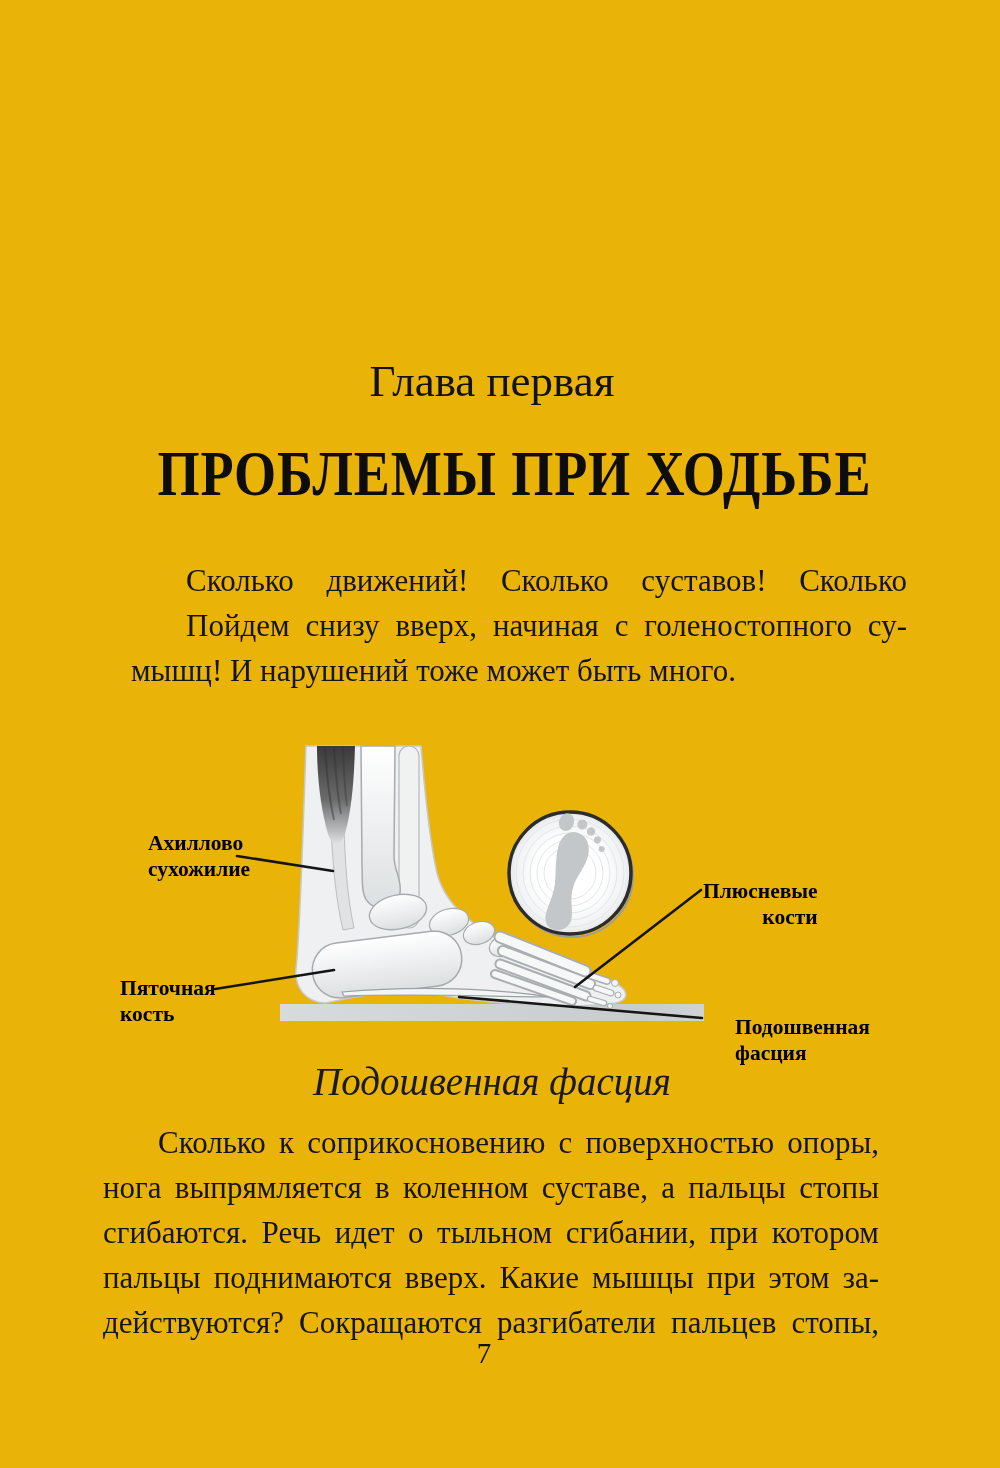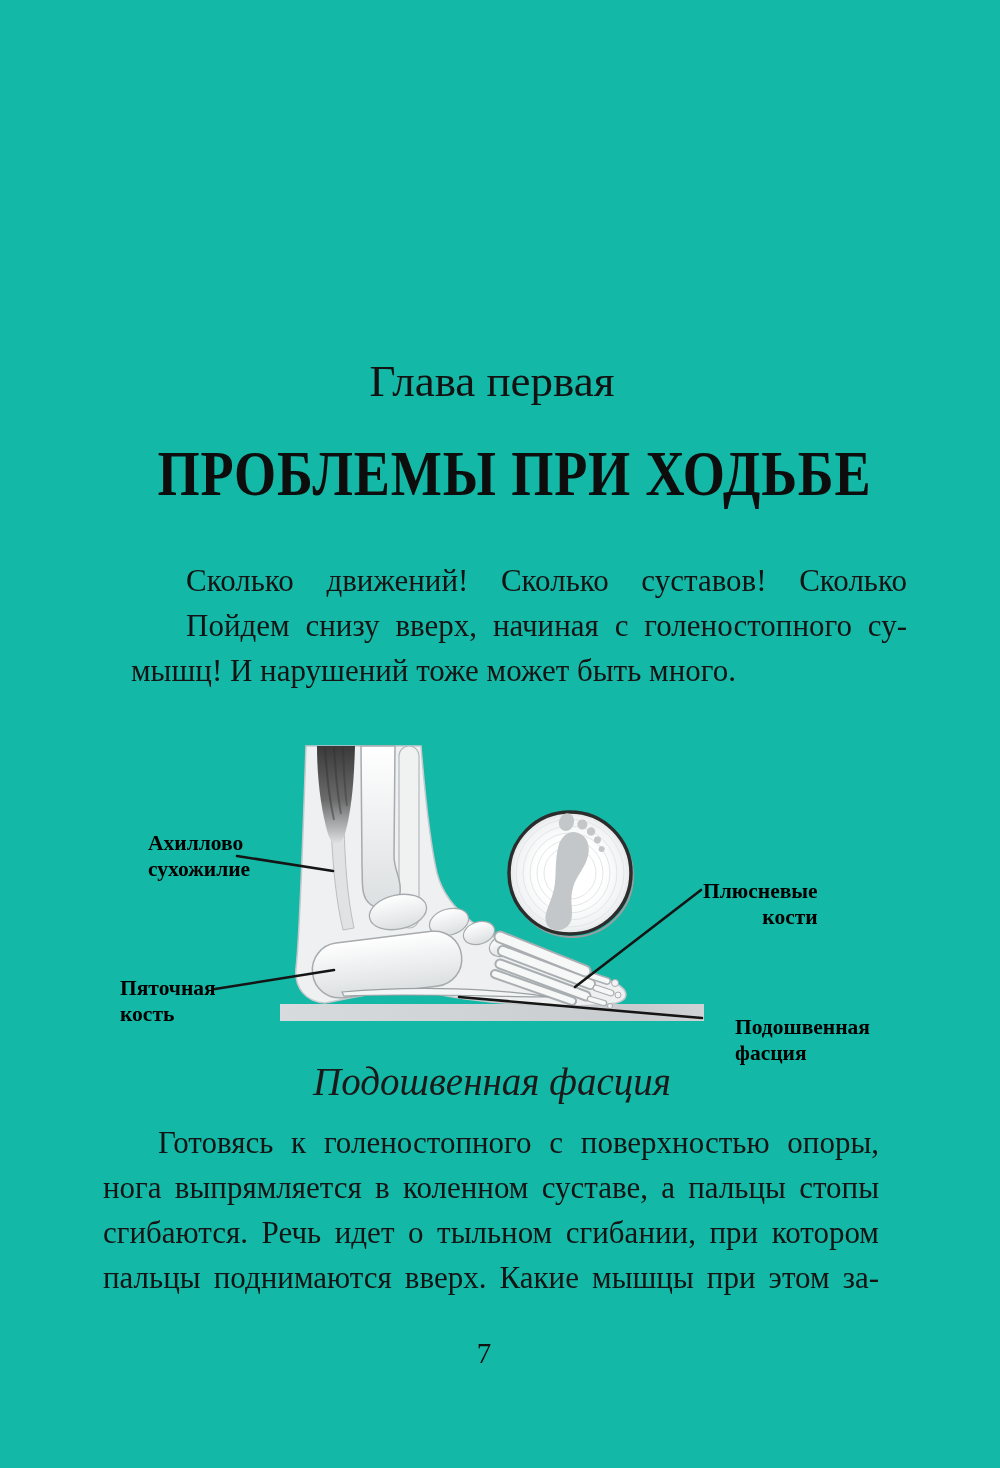--- a/index.html
+++ b/index.html
@@ -1,17 +1,17 @@
 <!DOCTYPE html>
 <html><head>
 <meta charset="utf-8">
 <style>
   html,body{margin:0;padding:0;background:#ffffff;}
   .page{
-    position:relative;width:1000px;height:1468px;background:#14b8a6;
+    position:relative;width:1000px;height:1468px;background:#eab308;
     font-family:"Liberation Serif",serif;color:#111;overflow:hidden;
   }
   .chapter-label{
     position:absolute;top:355px;left:103px;width:778px;
     text-align:center;font-size:45px;line-height:52px;color:#121212;
   }
   .chapter-title{
     position:absolute;top:441px;left:103px;width:778px;
     text-align:center;font-size:63px;line-height:66px;font-weight:bold;
     letter-spacing:1px;transform:scaleX(0.86);transform-origin:50% 50%;
@@ -175,21 +175,22 @@
     <span style="display:block">кости</span>
   </div>
   <div class="fig-label" id="lbl-plantar">
     <span style="display:block">Подошвенная</span>
     <span style="display:block">фасция</span>
   </div>
 
   <div class="fig-caption">Подошвенная фасция</div>
 
   <div class="textblock" id="block3">
-    <div class="line jz ind">Готовясь к голеностопного с поверхностью опоры,</div>
+    <div class="line jz ind">Сколько к соприкосновению с поверхностью опоры,</div>
     <div class="line jz">нога выпрямляется в коленном суставе, а пальцы стопы</div>
     <div class="line jz">сгибаются. Речь идет о тыльном сгибании, при котором</div>
     <div class="line jz">пальцы поднимаются вверх. Какие мышцы при этом за-</div>
+    <div class="line jz">действуются? Сокращаются разгибатели пальцев стопы,</div>
   </div>
 
   <div class="page-number">7</div>
 
 </div>
 
 </body></html>

